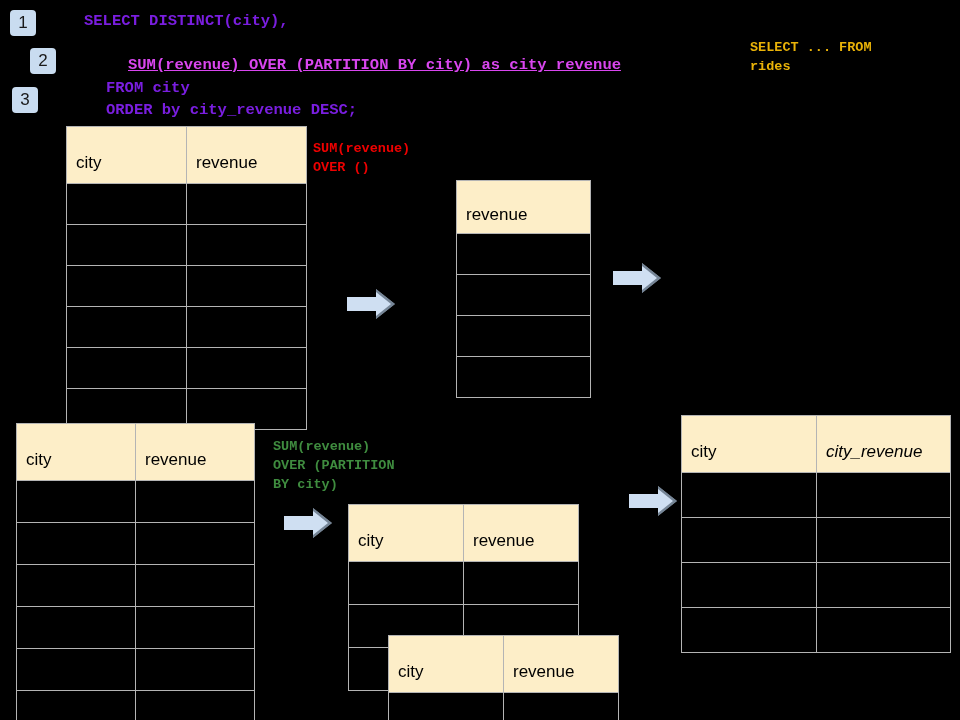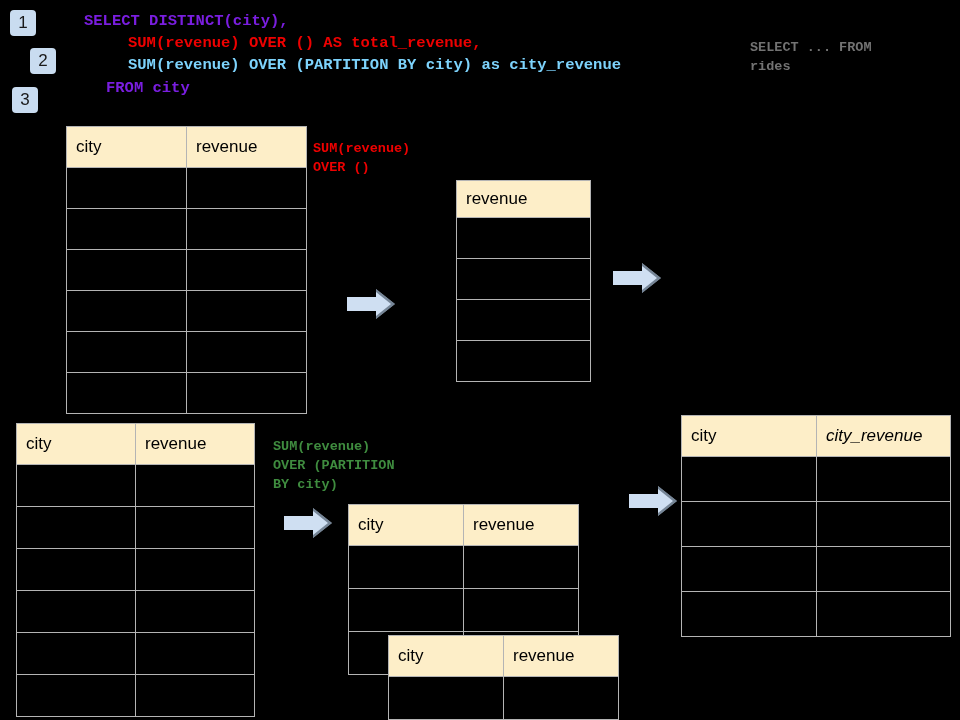--- a/index.html
+++ b/index.html
@@ -34,31 +34,31 @@
   .code {
     position: absolute;
     font-family: "Liberation Mono", monospace;
     font-size: 15.5px;
     font-weight: bold;
     letter-spacing: 0px;
     white-space: pre;
   }
   .code-purple { color: #7a1ee0; }
   .code-red    { color: #ee0000; }
-  .code-green  { color: #7dd3fc; }
+  .code-green  { color: #d946ef; text-decoration: underline; }
 
   .note {
     position: absolute;
     font-family: "Liberation Mono", monospace;
     font-size: 13.5px;
     font-weight: bold;
     white-space: pre;
     line-height: 19px;
   }
-  .note-purple { color: #737373; }
+  .note-purple { color: #eab308; }
   .note-red    { color: #ee0000; }
   .note-green  { color: #3f8c3f; }
 
   
   .tbl {
     position: absolute;
     border-collapse: collapse;
     table-layout: fixed;
     background: #000000;
   }
@@ -68,41 +68,41 @@
     background: #000000;
   }
   .tbl th {
     border: 1px solid #b4b4b4;
     background: #fdeec8;
     color: #000000;
     font-family: "Liberation Sans", sans-serif;
     font-weight: normal;
     font-size: 17px;
     text-align: left;
-    padding: 0 0 0 9px;
+    padding: 16px 0 0 9px;
   }
 
   
   .arrow {
     position: absolute;
   }
 </style>
 </head>
 <body>
 
 <div id="stage">
 
   <div class="badge" style="left:10px; top:10px;">1</div>
   <div class="badge" style="left:30px; top:48px;">2</div>
   <div class="badge" style="left:12px; top:87px;">3</div>
 
   <div class="code code-purple" style="left:84px; top:12px;">SELECT DISTINCT(city),</div>
-  <div class="code code-red" style="left:128px; top:34px;">SUM(revenue) OVER () AS total_revenue,</div>
   <div class="code code-green" style="left:128px; top:56px;">SUM(revenue) OVER (PARTITION BY city) as city_revenue</div>
   <div class="code code-purple" style="left:106px; top:79px;">FROM city</div>
+  <div class="code code-purple" style="left:106px; top:101px;">ORDER by city_revenue DESC;</div>
 
   <div class="note note-purple" style="left:750px; top:38px;">SELECT ... FROM
 rides</div>
 
   <div class="note note-red" style="left:313px; top:139px;">SUM(revenue)
 OVER ()</div>
 
   <div class="note note-green" style="left:273px; top:437px;">SUM(revenue)
 OVER (PARTITION
 BY city)</div>

